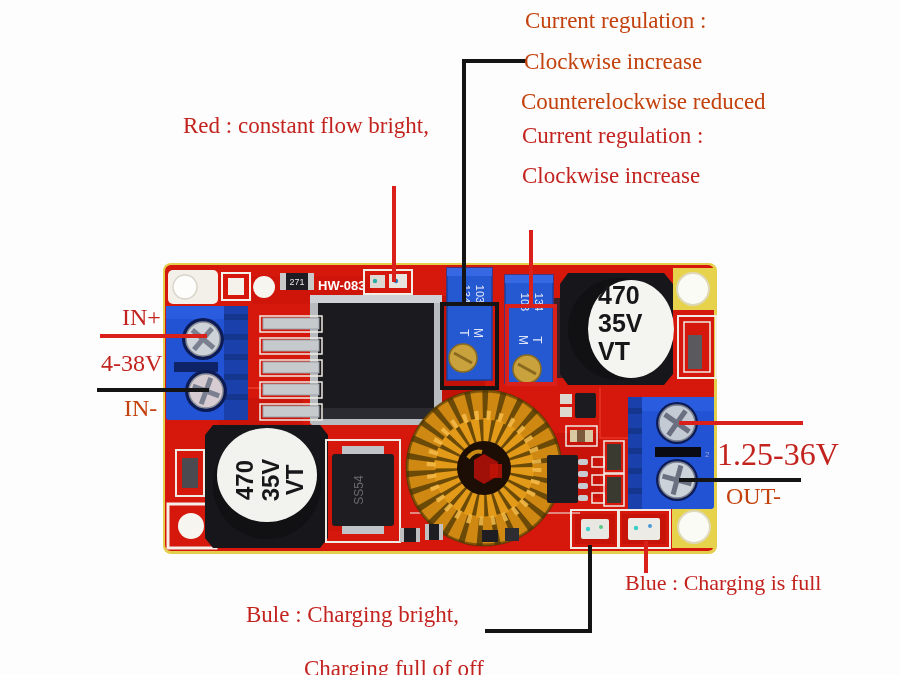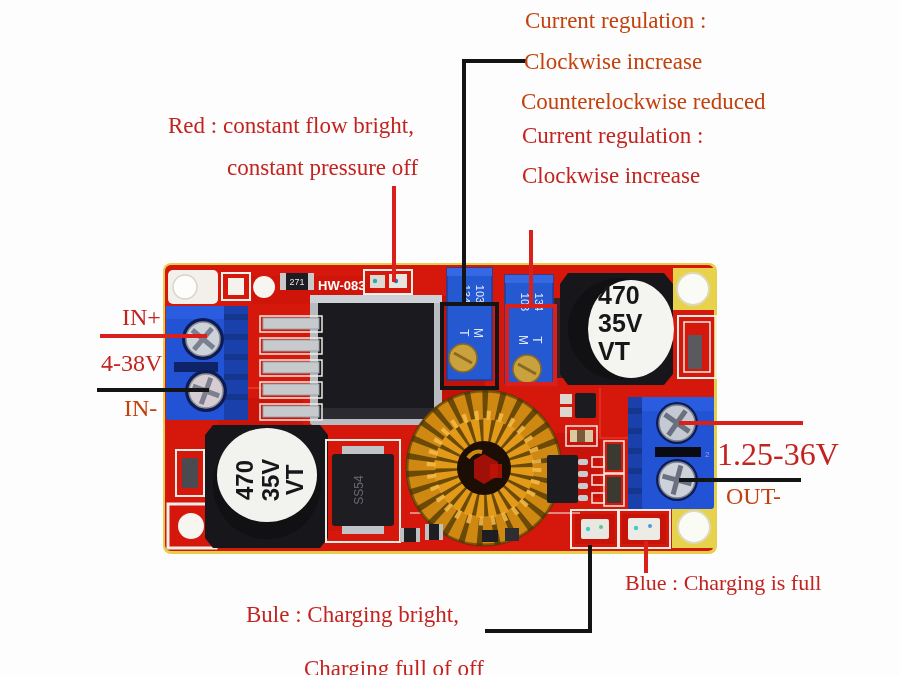--- a/index.html
+++ b/index.html
@@ -15,21 +15,21 @@
   .callbox.black{border:4px solid #141414;}
   .callbox.redb{border:4px solid #d9201a;}
 
   
   .t-cur-title{left:525px;top:8px;}
   .t-cur-cw{left:524px;top:49px;}
   .t-cur-ccw{left:521px;top:89px;}
   .t-vol-title{left:522px;top:123px;}
   .t-vol-cw{left:522px;top:163px;}
   .t-vol-ccw{left:519px;top:203px;}
-  .t-redled1{left:168px;top:113px;}
+  .t-redled1{left:183px;top:113px;}
   .t-redled2{left:227px;top:155px;}
   .t-inplus{left:122px;top:304px;font-size:24px;}
   .t-inrange{left:101px;top:350px;font-size:24px;}
   .t-inminus{left:124px;top:395px;font-size:24px;}
   .t-outrange{left:717px;top:437px;font-size:32px;}
   .t-outminus{left:726px;top:483px;font-size:24px;}
   .t-bluefull{left:602px;top:571px;font-size:22px;margin-left:23px;}
   .t-bule1{left:246px;top:602px;}
   .t-bule2{left:304px;top:656px;}
 
@@ -319,21 +319,20 @@
   <div class="ln redl l-blue-v"></div>
 
   <div class="lbl blk t-cur-title">Current regulation :</div>
   <div class="lbl blk t-cur-cw">Clockwise increase</div>
   <div class="lbl blk t-cur-ccw">Counterelockwise reduced</div>
 
   <div class="lbl red t-vol-title">Current regulation :</div>
   <div class="lbl red t-vol-cw">Clockwise increase</div>
 
   <div class="lbl red t-redled1">Red : constant flow bright,</div>
-  <div class="lbl red t-redled2">constant pressure off</div>
 
   <div class="lbl red t-inplus">IN+</div>
   <div class="lbl red t-inrange">4-38V</div>
   <div class="lbl blk t-inminus">IN-</div>
 
   <div class="lbl red t-outrange">1.25-36V</div>
   <div class="lbl blk t-outminus">OUT-</div>
 
   <div class="lbl red t-bluefull">Blue : Charging is full</div>
   <div class="lbl red t-bule1">Bule : Charging bright,</div>

